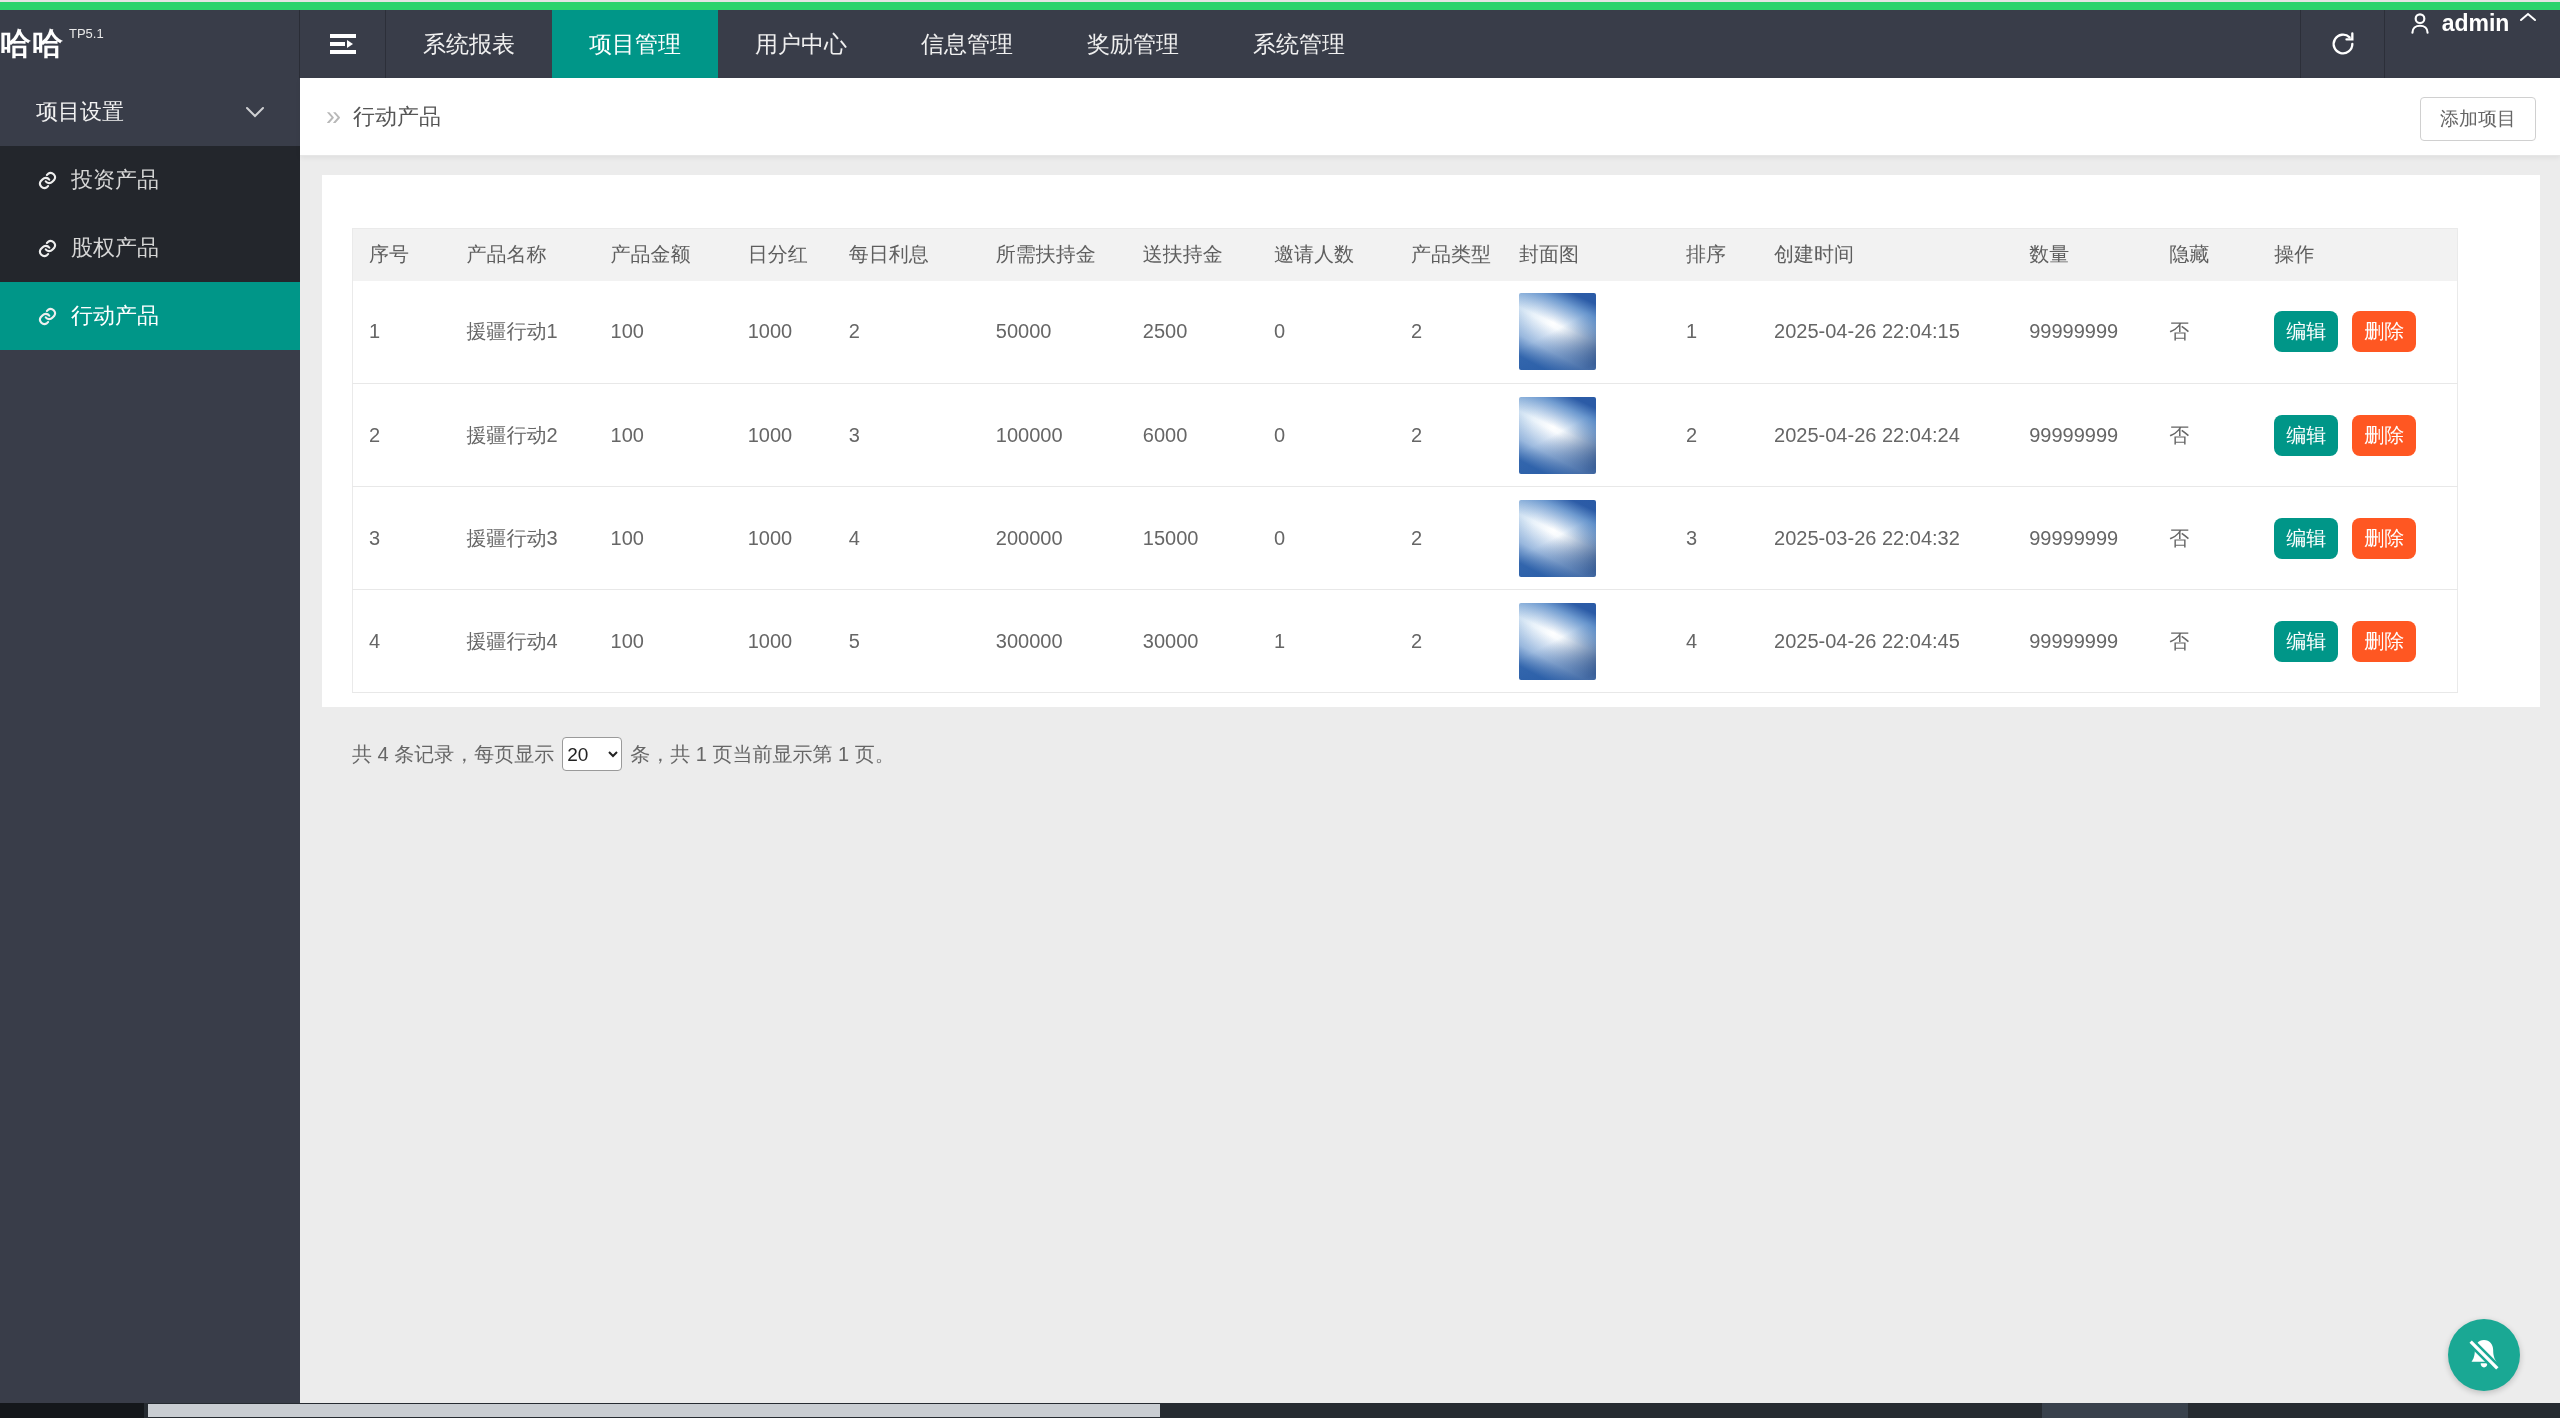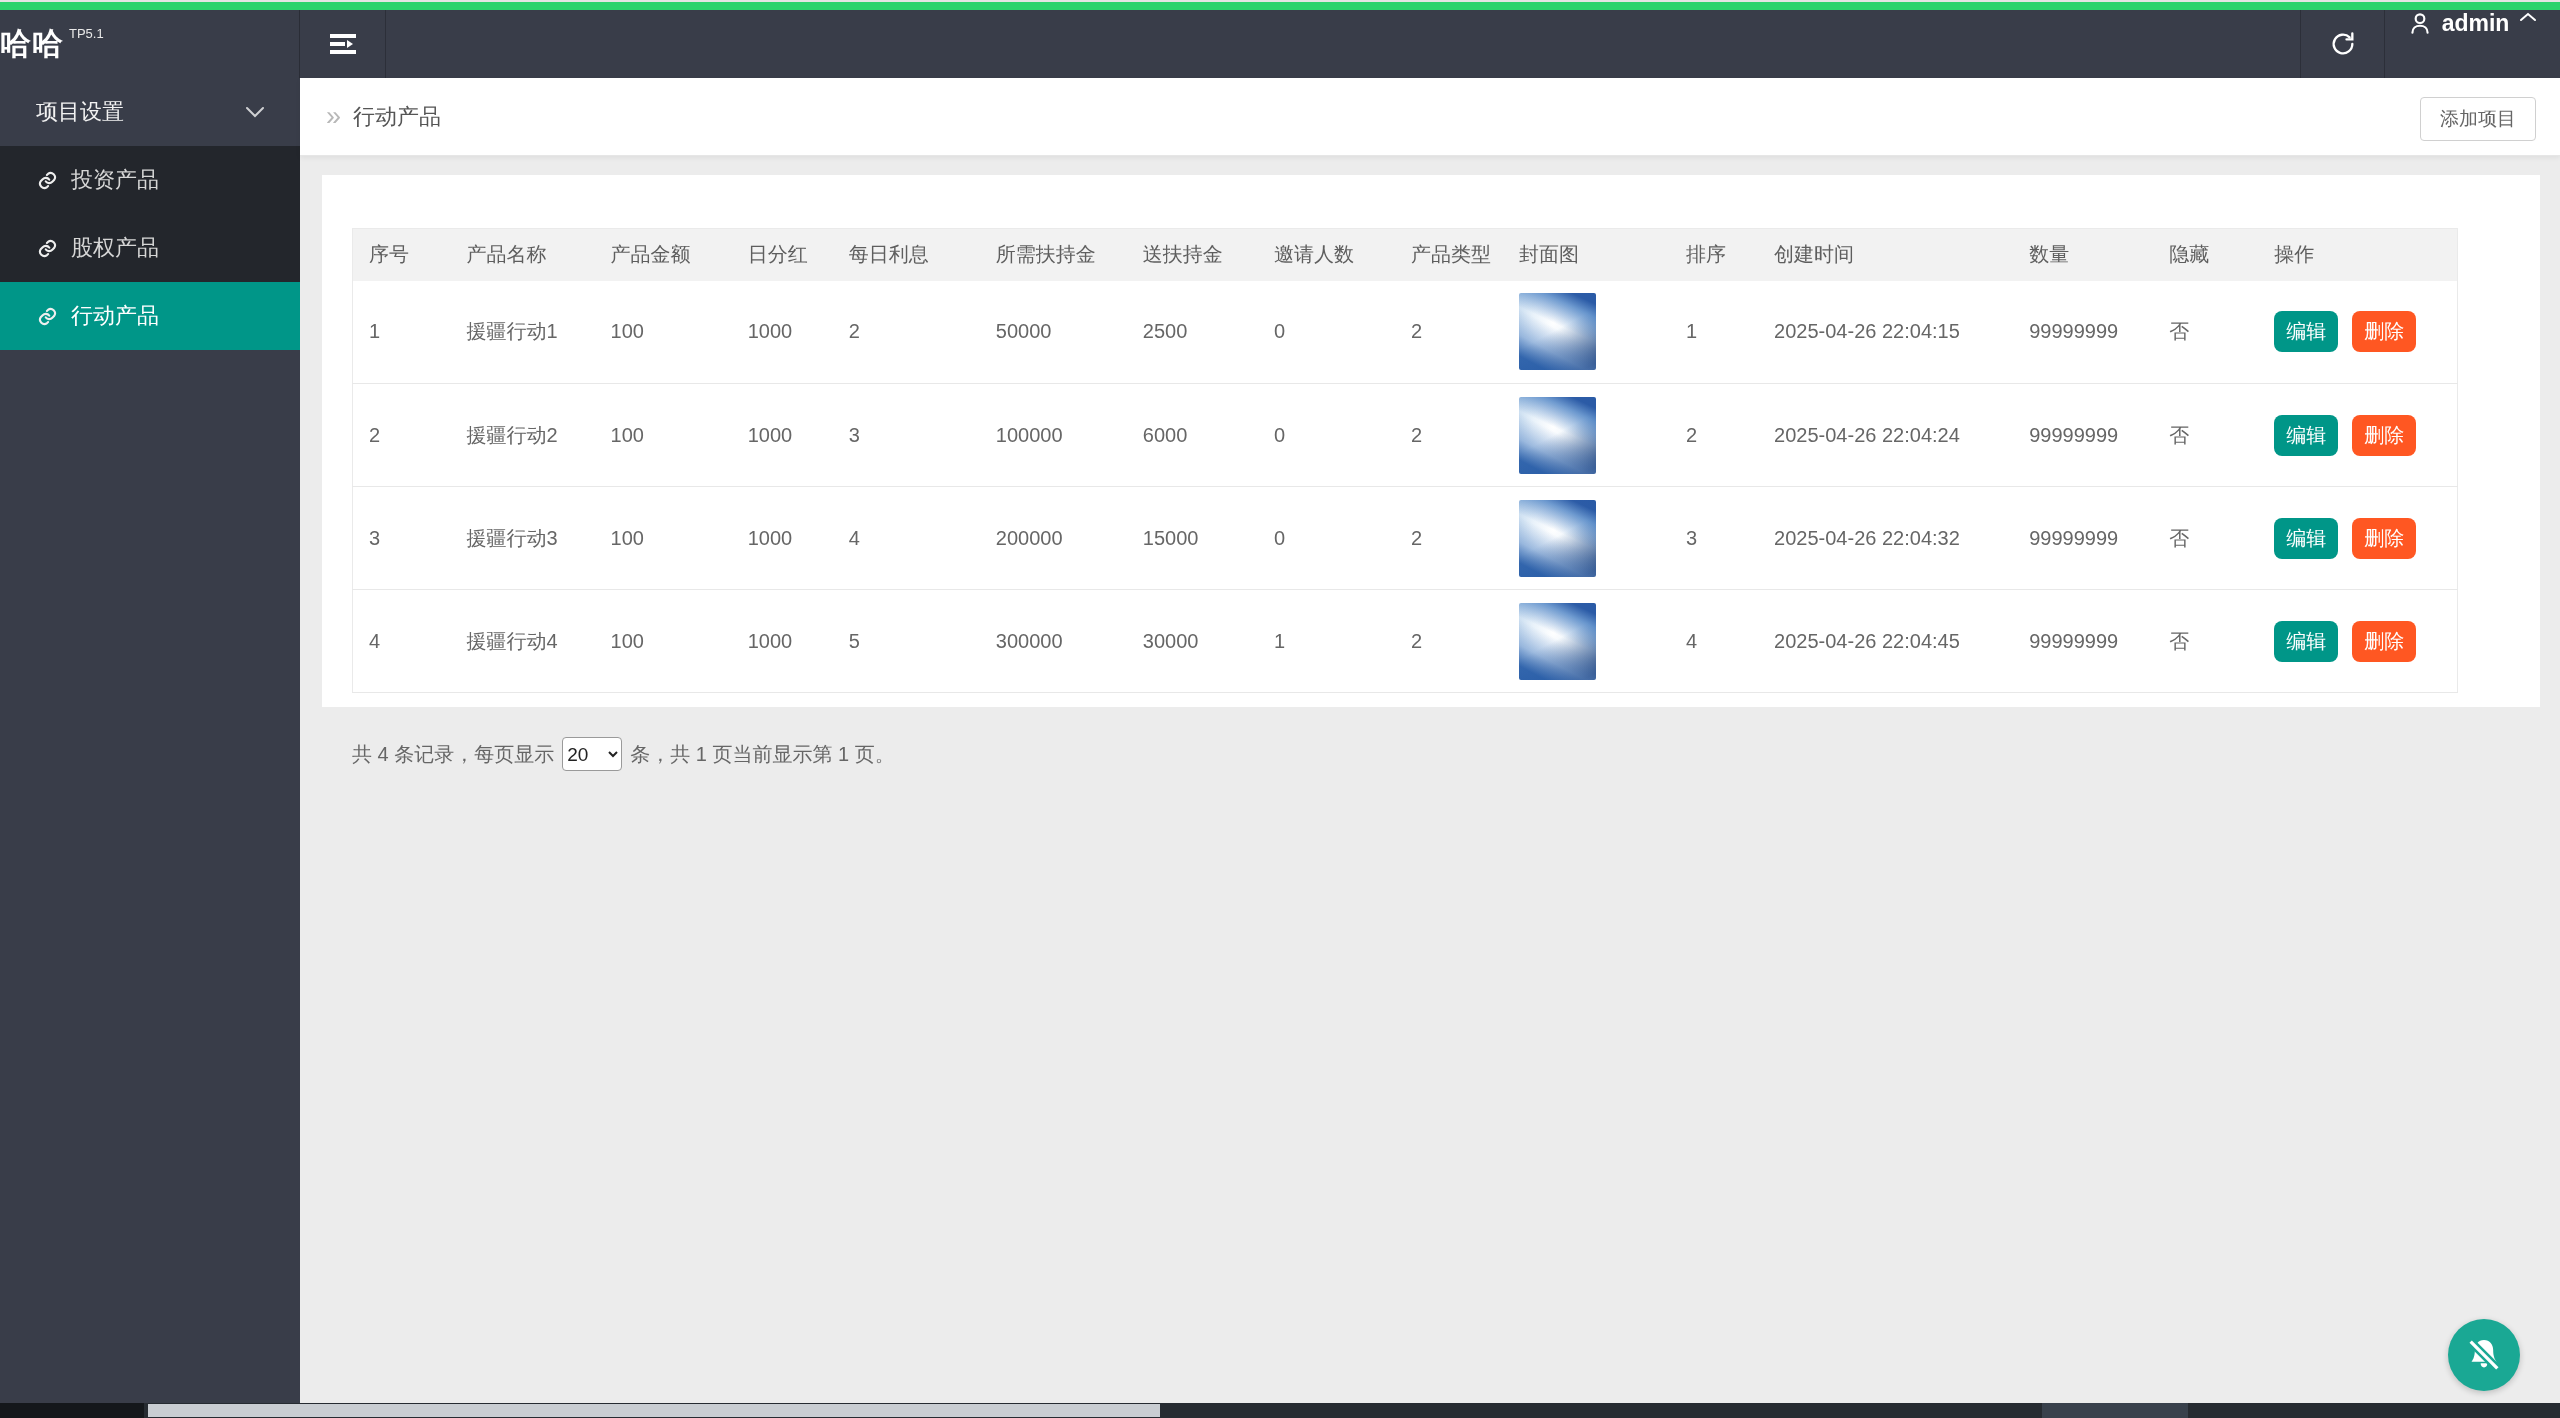--- a/index.html
+++ b/index.html
@@ -79,20 +79,28 @@
   <div class="burger">
     <span>
       <svg width="28" height="24" viewBox="0 0 28 24">
         <rect x="1" y="2" width="26" height="4" fill="#fff"></rect>
         <rect x="1" y="10" width="15" height="4" fill="#fff"></rect>
         <polygon points="18,8 24,12 18,16" fill="#fff"></polygon>
         <rect x="1" y="18" width="26" height="4" fill="#fff"></rect>
       </svg>
     </span>
   </div>
+  <div id="nav-items" style="display:flex;align-items:stretch;">
+      <div class="nav-item">系统报表</div>
+      <div class="nav-item active">项目管理</div>
+      <div class="nav-item">用户中心</div>
+      <div class="nav-item">信息管理</div>
+      <div class="nav-item">奖励管理</div>
+      <div class="nav-item">系统管理</div>
+    </div>
   <div class="nav-spacer"></div>
   <div class="icon-btn">
     <span>
       <svg width="28" height="28" viewBox="0 0 24 24" fill="none" stroke="#fff" stroke-width="2" stroke-linecap="round">
         <path d="M20 12a8 8 0 1 1-2.34-5.66"></path>
         <polyline points="20 3 20 8 15 8" fill="none"></polyline>
       </svg>
     </span>
   </div>
   <div class="user-box">
@@ -242,21 +250,21 @@
             <td>1000</td>
             <td>4</td>
             <td>200000</td>
             <td>15000</td>
             <td>0</td>
             <td>2</td>
             <td>
               <div class="cover"></div>
             </td>
             <td>3</td>
-            <td>2025-04-26 22:04:32</td>
+            <td>2025-03-26 22:04:32</td>
             <td>99999999</td>
             <td>否</td>
             <td><button class="btn edit">编辑</button><button class="btn del">删除</button></td>
           </tr>
           <tr>
             <td>4</td>
             <td>援疆行动4</td>
             <td>100</td>
             <td>1000</td>
             <td>5</td>

